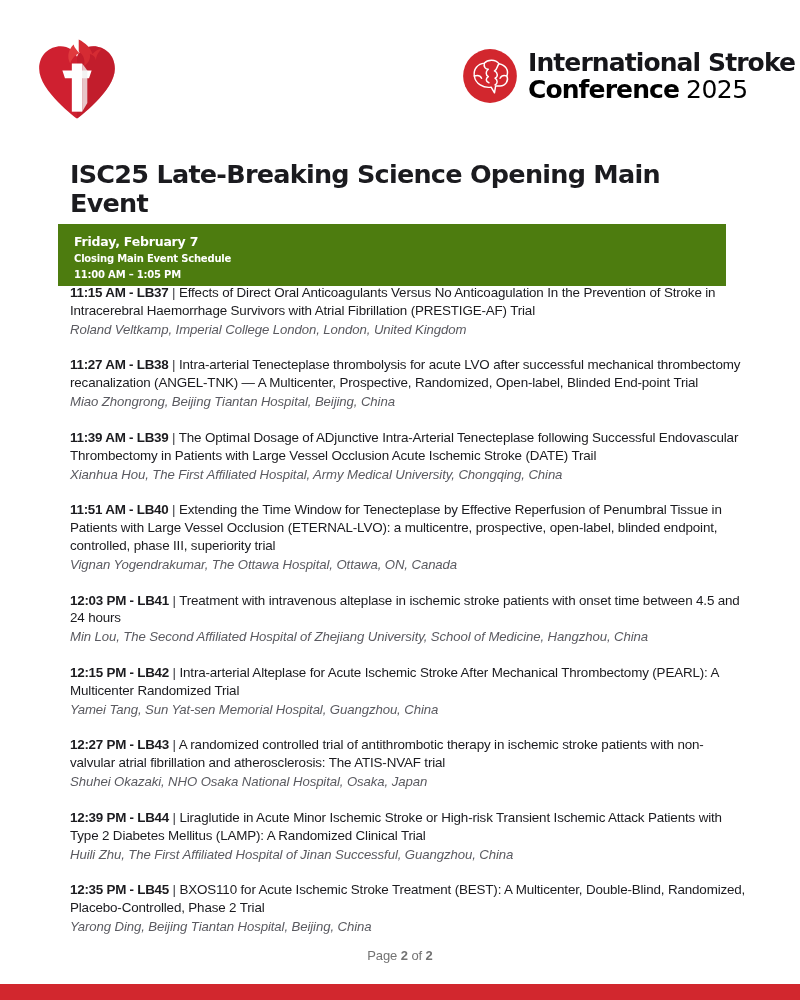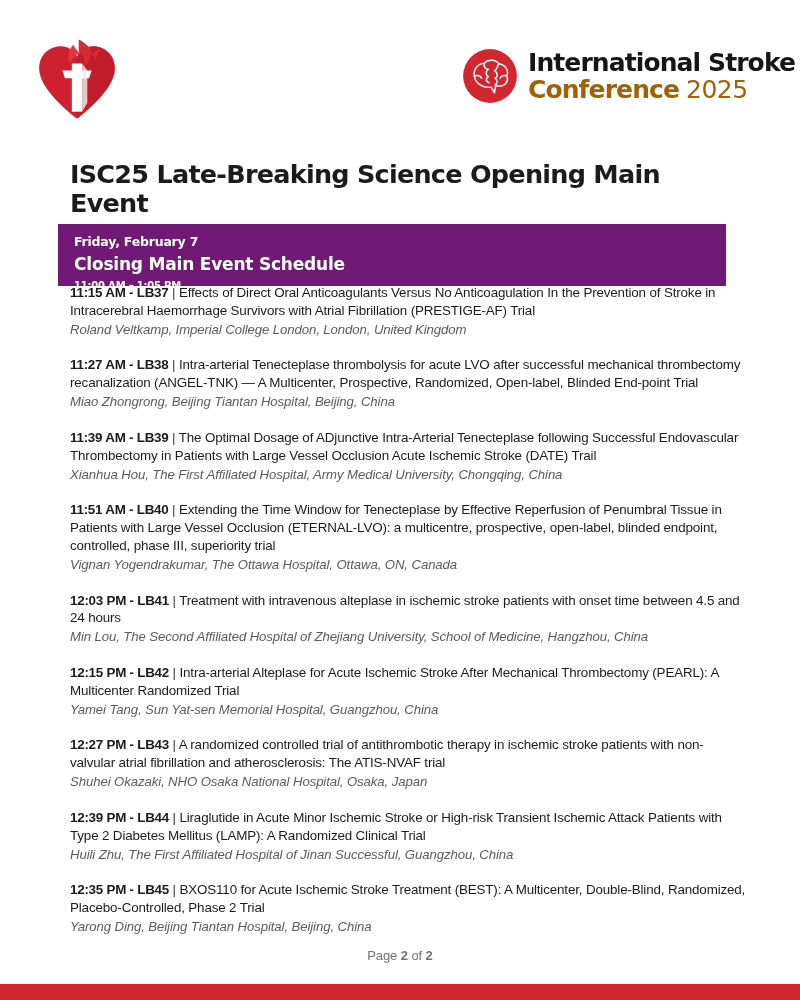--- a/index.html
+++ b/index.html
@@ -66,21 +66,21 @@
     font-size: 25px;
     letter-spacing: -0.9px;
     color: #16161a;
     white-space: nowrap;
   }
 
   .isc-line2 {
     font-family: "DejaVu Sans", sans-serif;
     font-size: 25px;
     letter-spacing: -0.9px;
-    color: #a16207;
+    color: #000000;
     white-space: nowrap;
     margin-top: 2px;
   }
 
   .isc-line2 .c-word {
     font-weight: bold;
   }
 
   .isc-line2 .yr {
     font-weight: normal;
@@ -113,36 +113,36 @@
     letter-spacing: -0.1px;
   }
 
   
   .banner {
     position: absolute;
     left: 58px;
     top: 224px;
     width: 668px;
     height: 62px;
-    background: #701a75;
+    background: #4d7c0f;
     padding: 8px 0 0 16px;
     color: #ffffff;
   }
 
   .banner-day {
     font-family: "DejaVu Sans", sans-serif;
     font-size: 12.5px;
     font-weight: bold;
     letter-spacing: -0.2px;
     line-height: 1.55;
   }
 
   .banner-sched {
     font-family: "DejaVu Sans", sans-serif;
-    font-size: 17px;
+    font-size: 10px;
     font-weight: bold;
     letter-spacing: -0.2px;
     line-height: 1.55;
   }
 
   .banner-time {
     font-family: "DejaVu Sans", sans-serif;
     font-size: 10px;
     font-weight: bold;
     letter-spacing: -0.2px;

